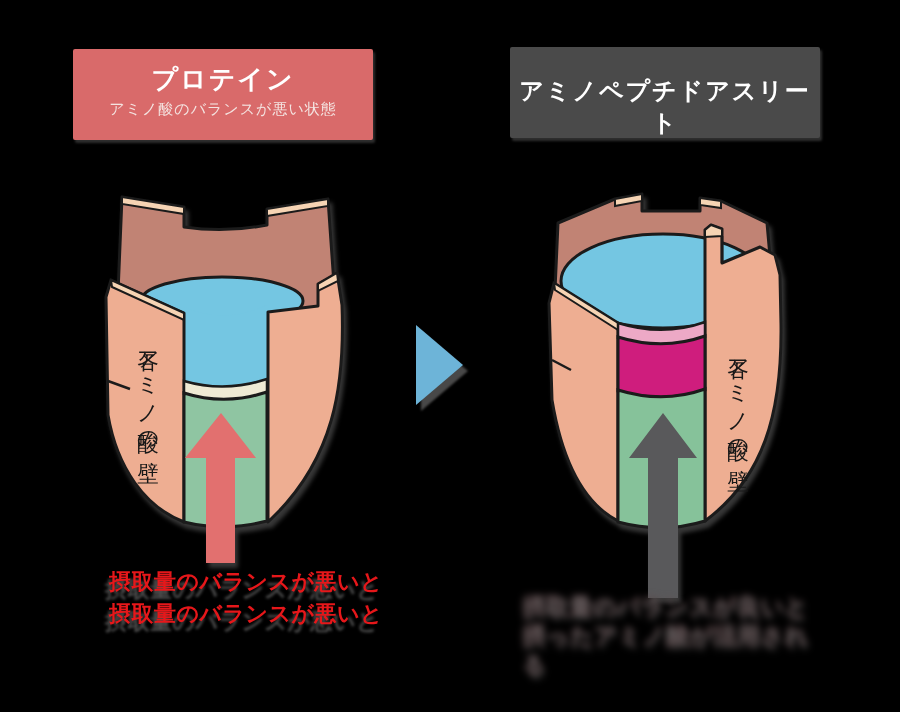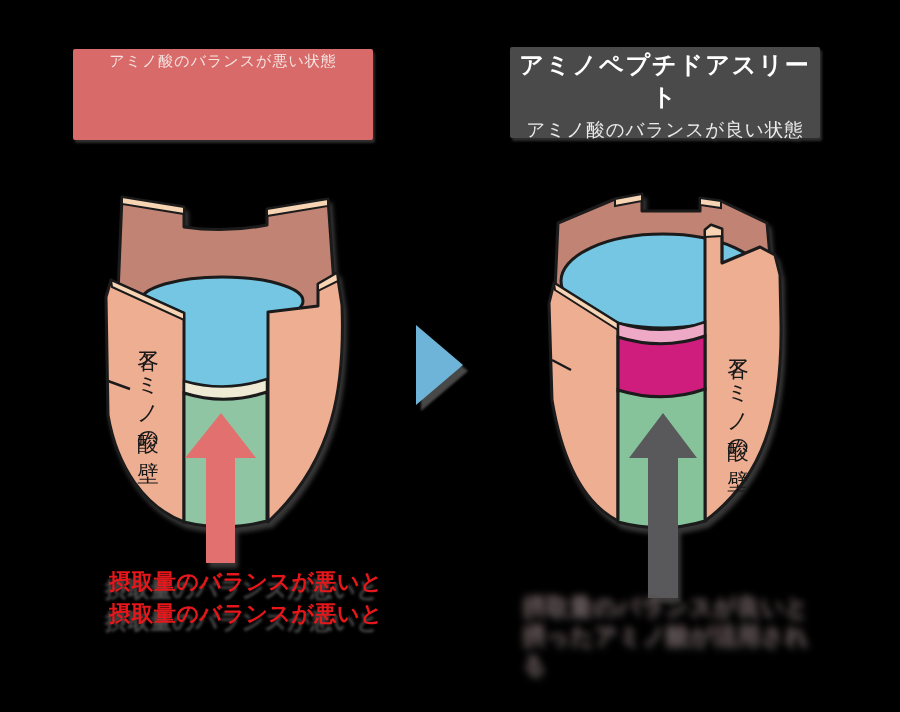--- a/index.html
+++ b/index.html
@@ -12,21 +12,21 @@
     position:absolute;text-align:center;color:#fff;
     filter:drop-shadow(2px 3px 1px rgba(130,130,130,0.35));
     border-radius:2px;
   }
   .header-box .hb-title{font-weight:bold;letter-spacing:2px;}
   .header-box .hb-sub{letter-spacing:1px;}
   #left-header{left:73px;top:49px;width:300px;height:91px;background:#d96a6a;}
   #left-header .hb-title{font-size:26px;margin-top:13px;}
   #left-header .hb-sub{font-size:15px;margin-top:3px;color:#f4e4e1;}
   #right-header{left:510px;top:47px;width:310px;height:91px;background:#4a4a4a;}
-  #right-header .hb-title{font-size:24px;margin-top:2px;}
+  #right-header .hb-title{font-size:24px;margin-top:28px;}
   #right-header .hb-sub{font-size:18.5px;margin-top:4px;color:#eaeaea;}
 
   .barrel-svg{position:absolute;filter:drop-shadow(3px 5px 2px rgba(120,120,120,0.45));}
   #left-barrel-svg{left:85px;top:185px;}
   #right-barrel-svg{left:535px;top:185px;}
 
   .wall-label{
     position:absolute;writing-mode:vertical-rl;text-orientation:upright;
     font-size:21.5px;letter-spacing:2px;color:#181818;font-weight:500;
     line-height:1;
@@ -52,26 +52,26 @@
     position:absolute;left:412px;top:321px;
     filter:drop-shadow(5px 6px 1px rgba(90,90,90,0.8));
   }
 </style>
 </head>
 <body>
 
 <div id="stage">
 
   <div id="left-header" class="header-box">
+    <div class="hb-title">プロテイン</div>
     <div class="hb-sub">アミノ酸のバランスが悪い状態</div>
   </div>
 
   <div id="right-header" class="header-box">
     <div class="hb-title">アミノペプチドアスリート</div>
-    <div class="hb-sub">アミノ酸のバランスが良い状態</div>
   </div>
 
   <svg id="left-barrel-svg" class="barrel-svg" width="290" height="430" viewBox="0 0 290 430">
 
     <path d="M 33,108 L 37,12 L 99,22 L 99,42 Q 140,48 182,40 L 182,24 L 243,14 L 251,128 Q 140,152 33,115 Z" stroke="#1b1b1b" stroke-width="3" stroke-linejoin="round" fill="#c18374"></path>
 
     <path d="M 37,12 L 99,22 L 99,29 L 37,19 Z" stroke="#1b1b1b" stroke-width="2" fill="#f6d4b4"></path>
     <path d="M 182,24 L 243,14 L 243,21 L 182,31 Z" stroke="#1b1b1b" stroke-width="2" fill="#f6d4b4"></path>
 
     <ellipse cx="137" cy="116" rx="81" ry="24" stroke="#1b1b1b" stroke-width="3" fill="#74c6e2"></ellipse>

